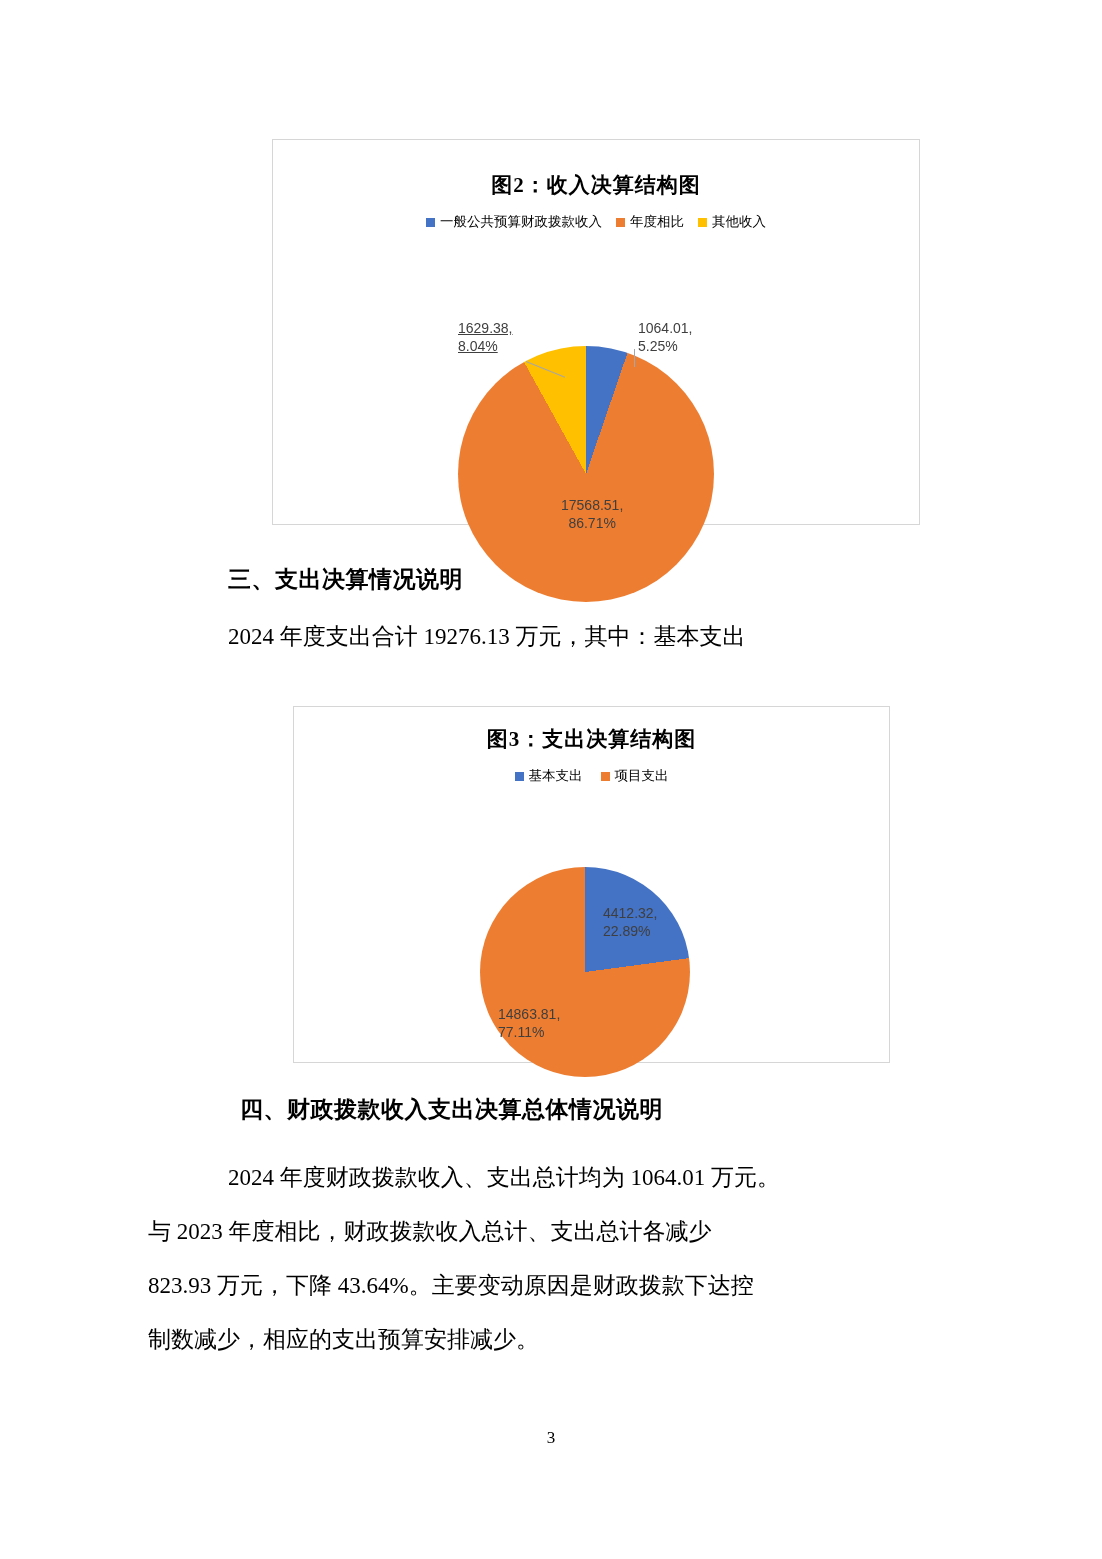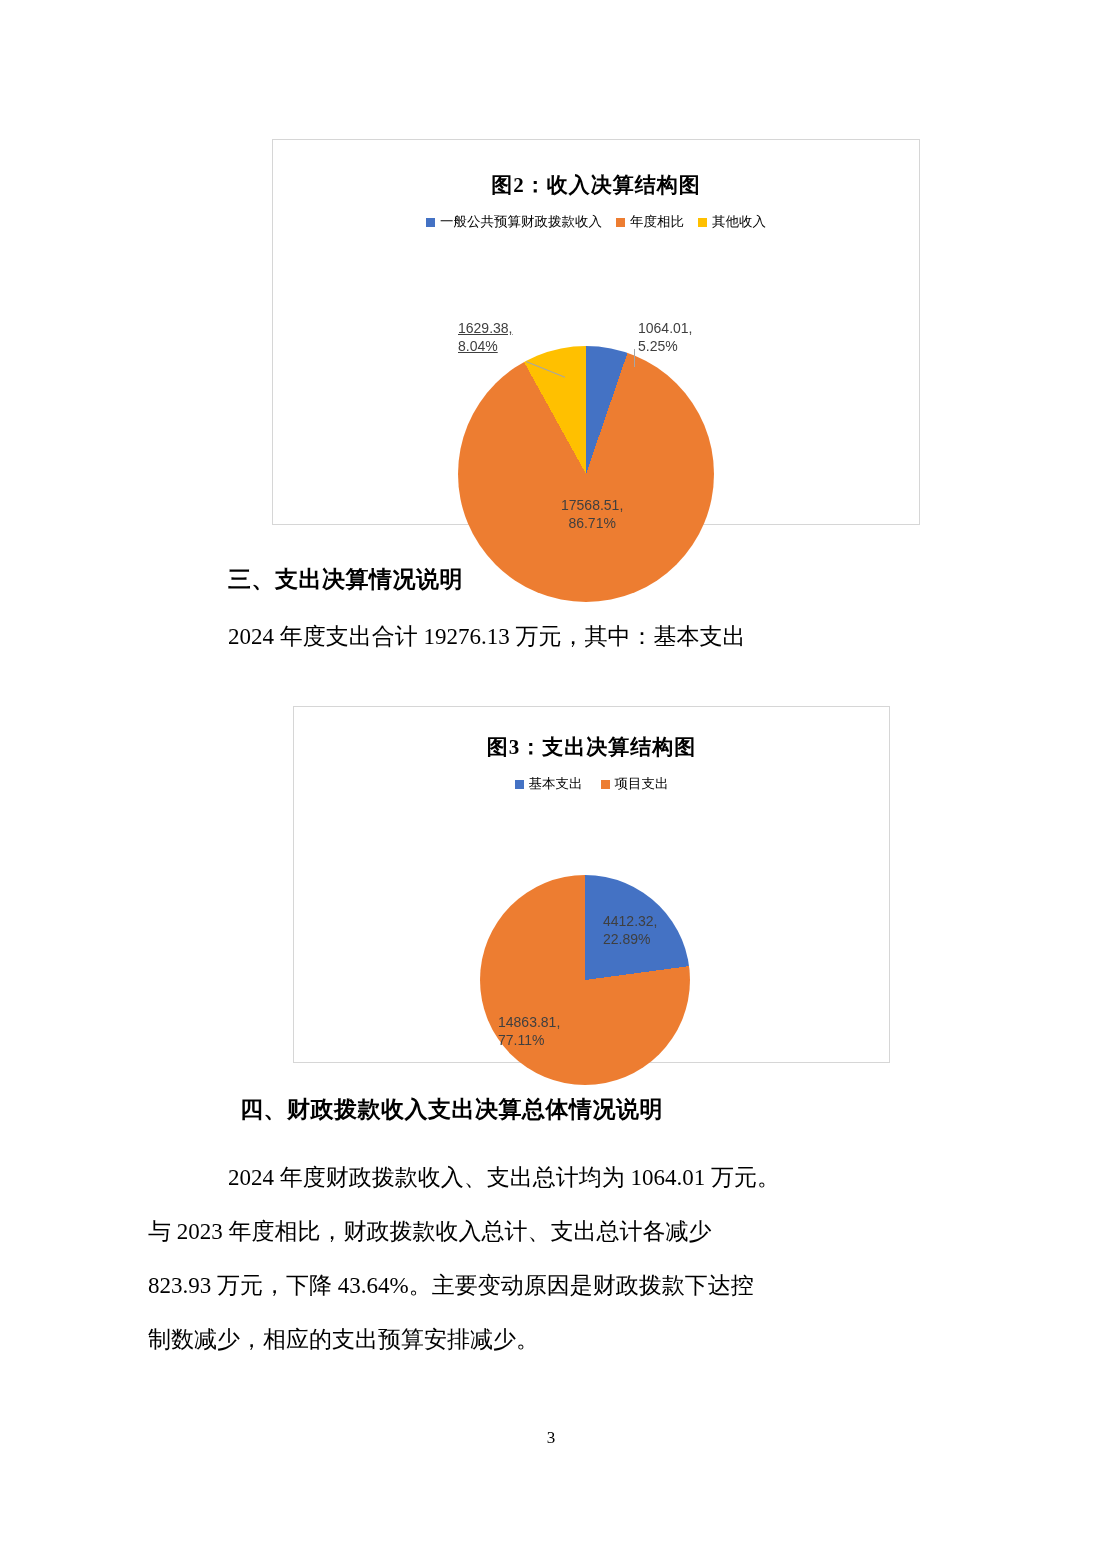--- a/index.html
+++ b/index.html
@@ -44,21 +44,21 @@
   }
   .chart-title {
     text-align: center;
     font-family: "Liberation Serif", serif;
     font-weight: bold;
     font-size: 21px;
     letter-spacing: 1px;
     color: #000;
   }
   #chart2-box .chart-title { margin-top: 31px; }
-  #chart3-box .chart-title { margin-top: 26px; }
+  #chart3-box .chart-title { margin-top: 18px; }
 
   .legend {
     display: flex;
     justify-content: center;
     align-items: center;
     gap: 14px;
     margin-top: 14px;
     font-family: "Liberation Sans", sans-serif;
     font-size: 13.5px;
     color: #000000;

